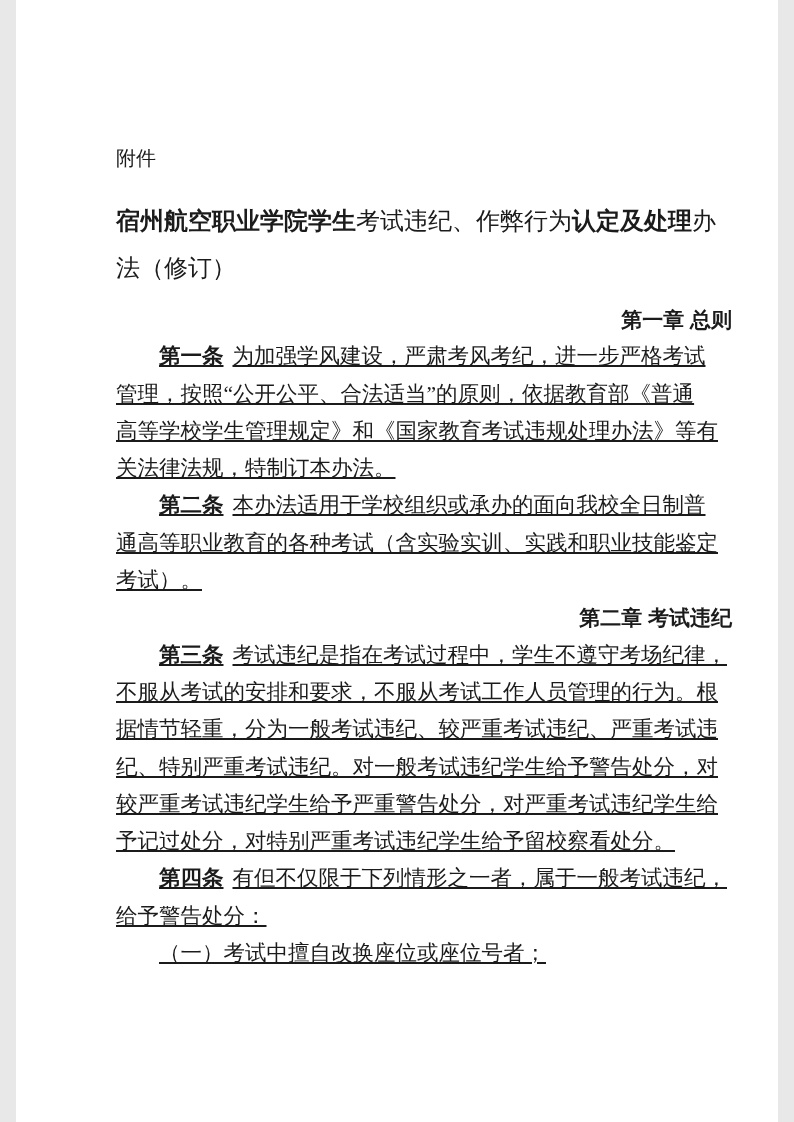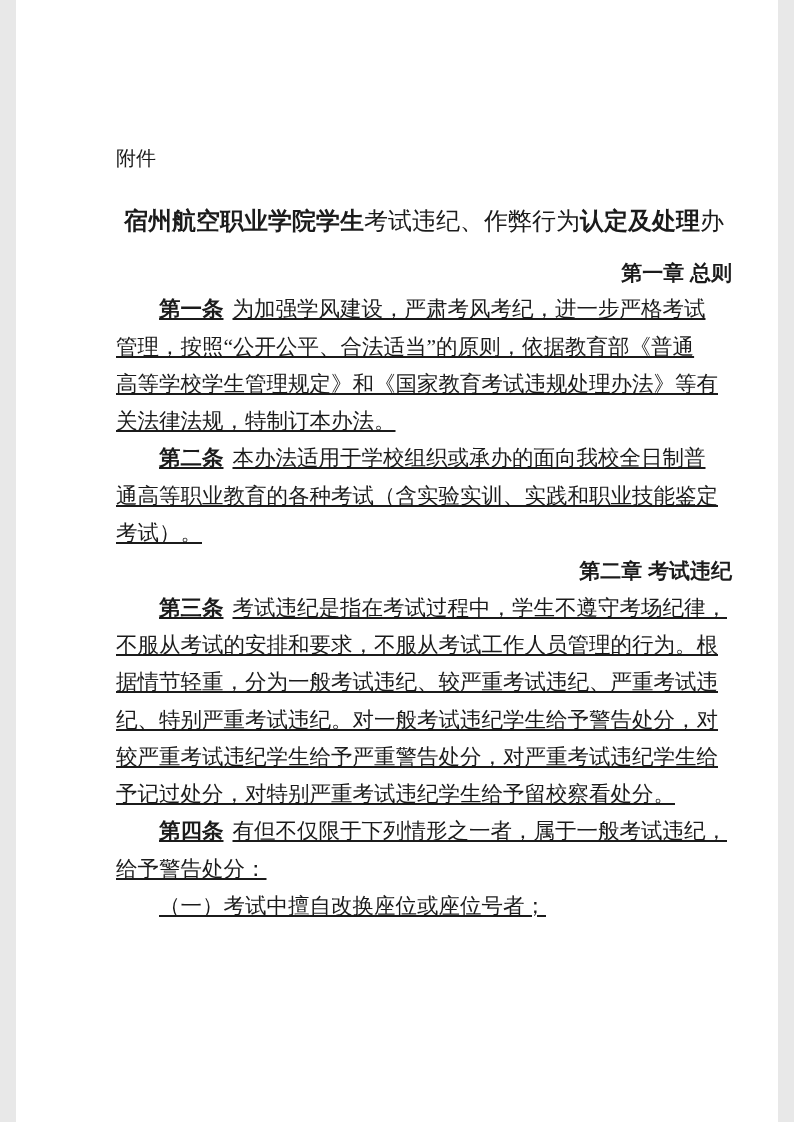--- a/index.html
+++ b/index.html
@@ -18,21 +18,20 @@
     width: 616px;
     padding-top: 145px;
   }
   .attachment {
     font-family: "Liberation Sans", "DejaVu Sans", sans-serif;
     font-size: 20px;
     line-height: 26px;
   }
   .doc-title {
     margin-top: 26px;
-    text-align: center;
     font-size: 24px;
     line-height: 47px;
     font-weight: 400;
   }
   .doc-title .seg-black {
     font-family: "Liberation Sans", "DejaVu Sans", sans-serif;
     font-weight: 700;
   }
   .doc-title .seg-bold {
     font-weight: 700;
@@ -65,20 +64,21 @@
 </style>
 </head>
 <body>
 
 <div class="page">
   <div class="content">
     <div class="attachment">附件</div>
 
     <div class="doc-title">
       <div id="title-line1"><span class="seg-black">宿州航空职业学院学生</span><span>考试违纪、作弊行为</span><span class="seg-black">认定及</span><span class="seg-bold">处理</span><span>办</span></div>
+      <div>法（修订）</div>
     </div>
 
     <div class="doc-body" id="doc-body">
         <div class="chapter">第一章 总则</div>
         <div class="bline"><span class="indent"></span><span class="label">第一条</span><span>为加强学风建设，严肃考风考纪，进一步严格考试</span></div>
         <div class="bline"><span>管理，按照“公开公平、合法适当”的原则，依据教育部《普通</span></div>
         <div class="bline"><span>高等学校学生管理规定》和《国家教育考试违规处理办法》等有</span></div>
         <div class="bline"><span>关法律法规，特制订本办法。</span></div>
         <div class="bline"><span class="indent"></span><span class="label">第二条</span><span>本办法适用于学校组织或承办的面向我校全日制普</span></div>
         <div class="bline"><span>通高等职业教育的各种考试（含实验实训、实践和职业技能鉴定</span></div>

